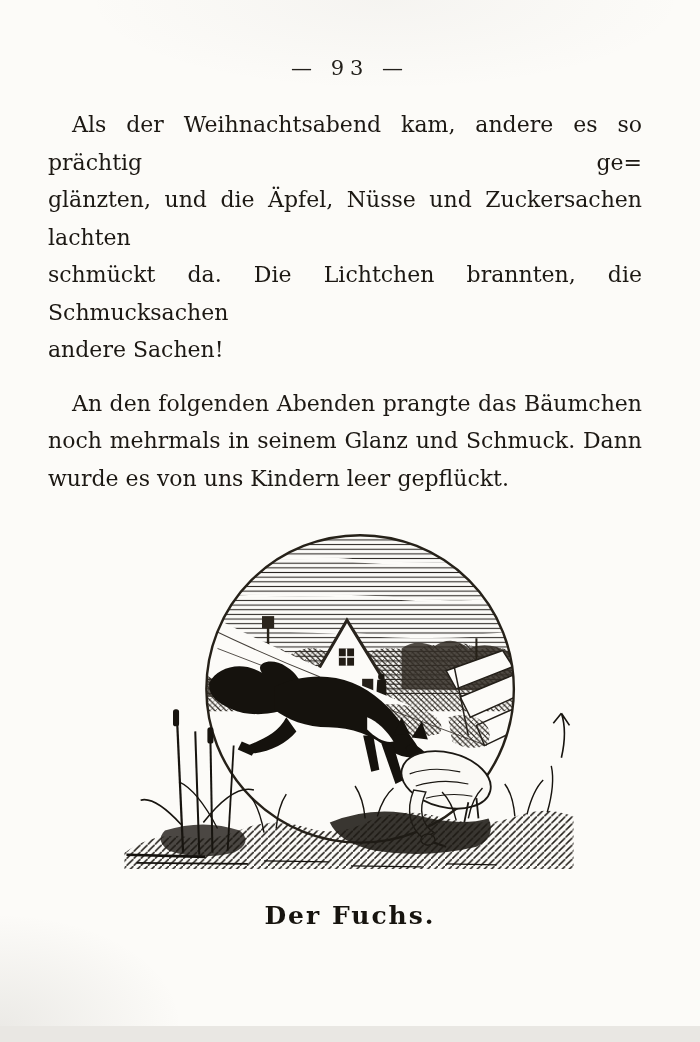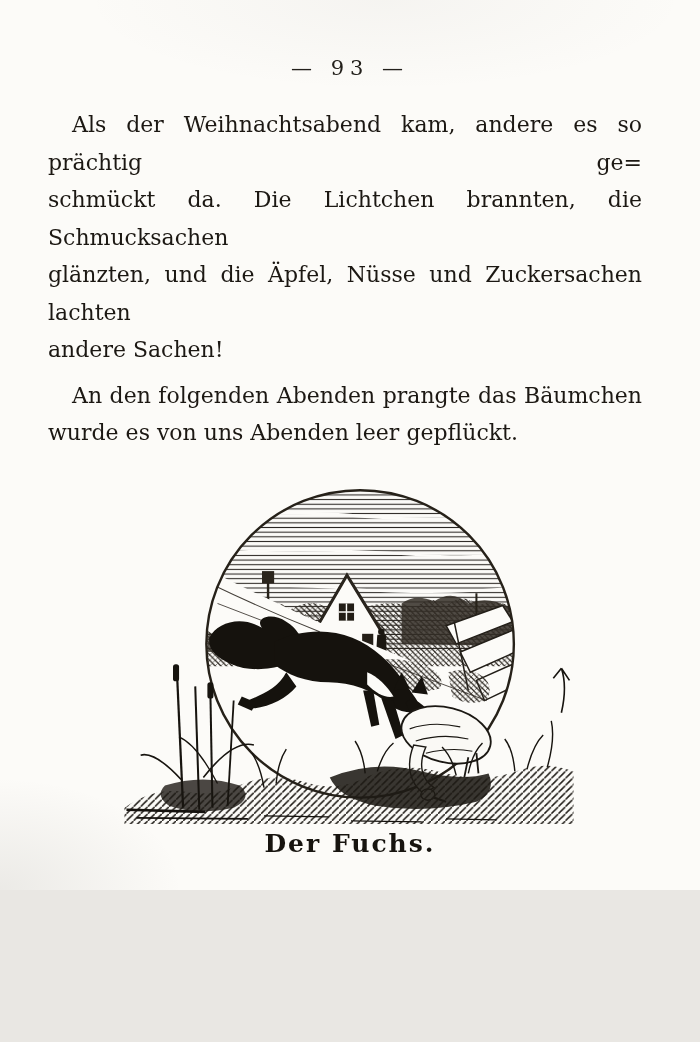--- a/index.html
+++ b/index.html
@@ -4,21 +4,21 @@
 <style>
   html, body { margin: 0; padding: 0; }
   body {
     width: 700px;
     font-family: "DejaVu Serif", "Liberation Serif", serif;
     background: #e9e7e3;
   }
   .sheet {
     position: relative;
     width: 700px;
-    height: 890px;
+    height: 1026px;
     margin: 0 auto;
     overflow: hidden;
     color: #1d1a16;
     background: #fcfbf8;
     background-image:
       radial-gradient(ellipse 260px 160px at 0% 100%, rgba(90,85,75,0.10), rgba(90,85,75,0) 70%),
       radial-gradient(ellipse 400px 120px at 55% 0%, rgba(120,115,105,0.05), rgba(120,115,105,0) 75%);
   }
   .pageno {
     margin-top: 56px;
@@ -27,62 +27,63 @@
     letter-spacing: 6px;
     color: #23201b;
   }
   .body-text {
     margin: 26px 58px 0 48px; 
     font-size: 22px;
     line-height: 37.5px;
     color: #1c1813;
   }
   .para { margin: 0; }
-  .para + .para { margin-top: 8px; }
+  .para + .para { margin-top: 16px; }
   .tline {
     text-align: justify;
     text-align-last: justify;
     white-space: normal;
   }
   .tline.lastline {
     text-align: right;
     text-align-last: left;
   }
   .tline.indent { text-indent: 24px; }
   .figure-wrap {
     margin-top: 22px;
     display: flex;
     justify-content: center;
   }
   .caption {
-    margin-top: 1px;
+    margin-top: 28px;
     text-align: center;
     font-size: 25px;
     font-weight: bold;
     letter-spacing: 2px;
     color: #17140f;
   }
 </style>
 </head>
 <body>
 
 <div class="sheet">
 
   <div class="pageno">— 93 —</div>
 
   <div class="body-text">
     <div class="para">
       <div class="tline indent">Als der Weihnachtsabend kam, andere es so prächtig ge=</div>
+      <div class="tline">glänzten, und die Äpfel, Nüsse und Zuckersachen lachten</div>
       <div class="tline">schmückt da.  Die Lichtchen brannten, die Schmucksachen</div>
-      <div class="tline">glänzten, und die Äpfel, Nüsse und Zuckersachen lachten</div>
       <div class="tline lastline">andere Sachen!</div>
     </div>
     <div class="para">
       <div class="tline indent">An den folgenden Abenden prangte das Bäumchen</div>
-      <div class="tline lastline">wurde es von uns Abenden leer gepflückt.</div>
+      <div class="tline">noch mehrmals in seinem Glanz und Schmuck.  Dann</div>
+      <div class="tline lastline">wurde es von uns Kindern leer gepflückt.</div>
     </div>
   </div>
 
   <div class="figure-wrap">
 
     <svg width="500" height="354" viewBox="0 0 470 350" role="img">
       <defs>
         <clipPath id="circleClip">
             <circle cx="245" cy="168" r="152"></circle>
           </clipPath>

